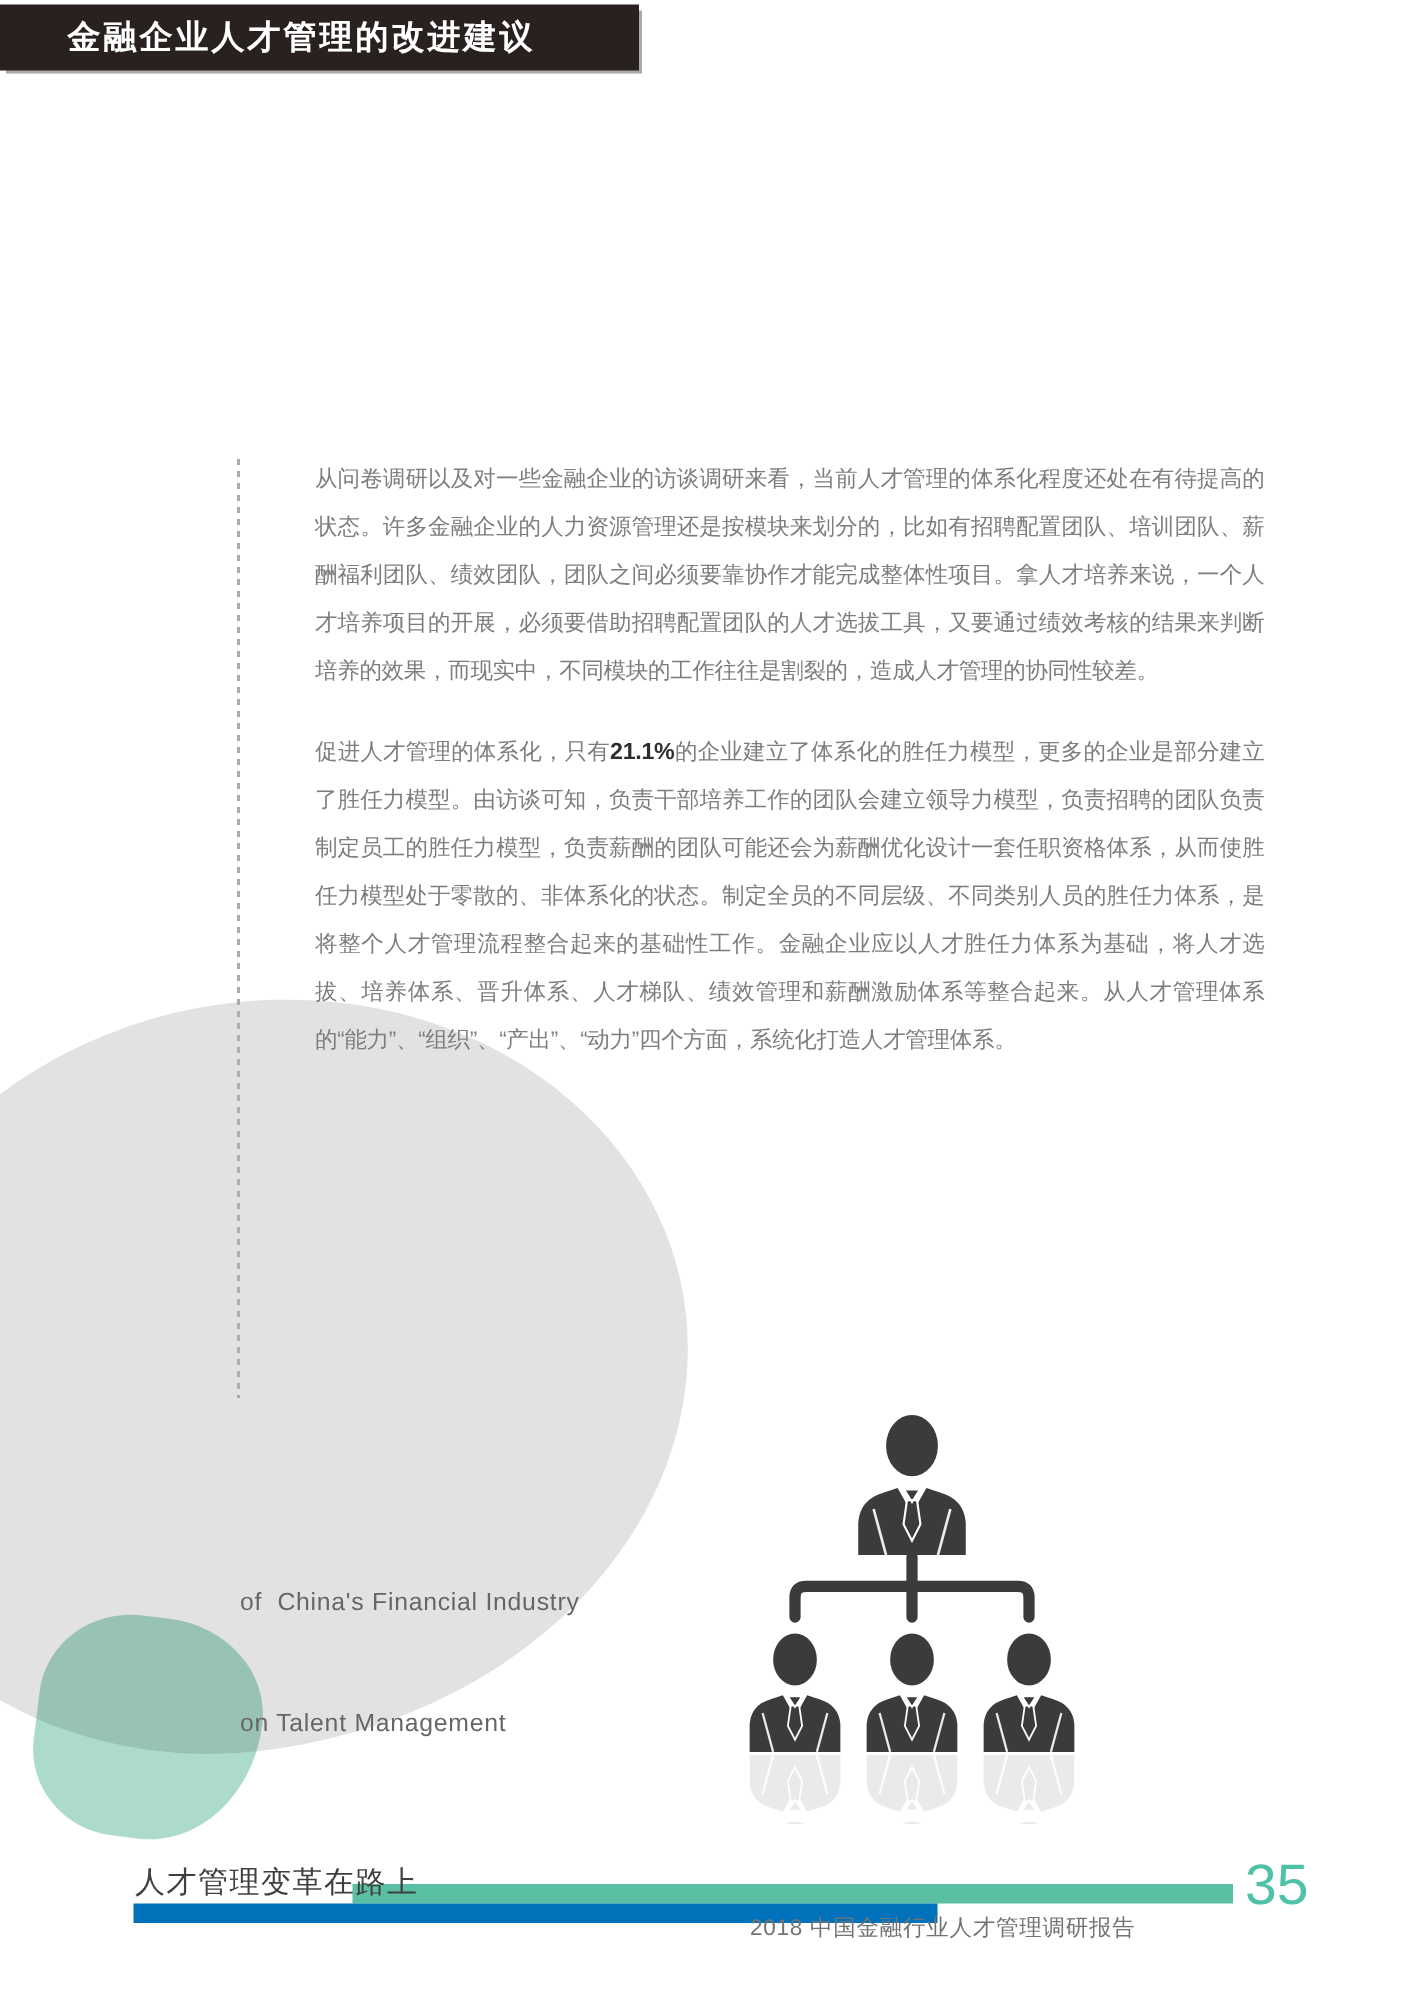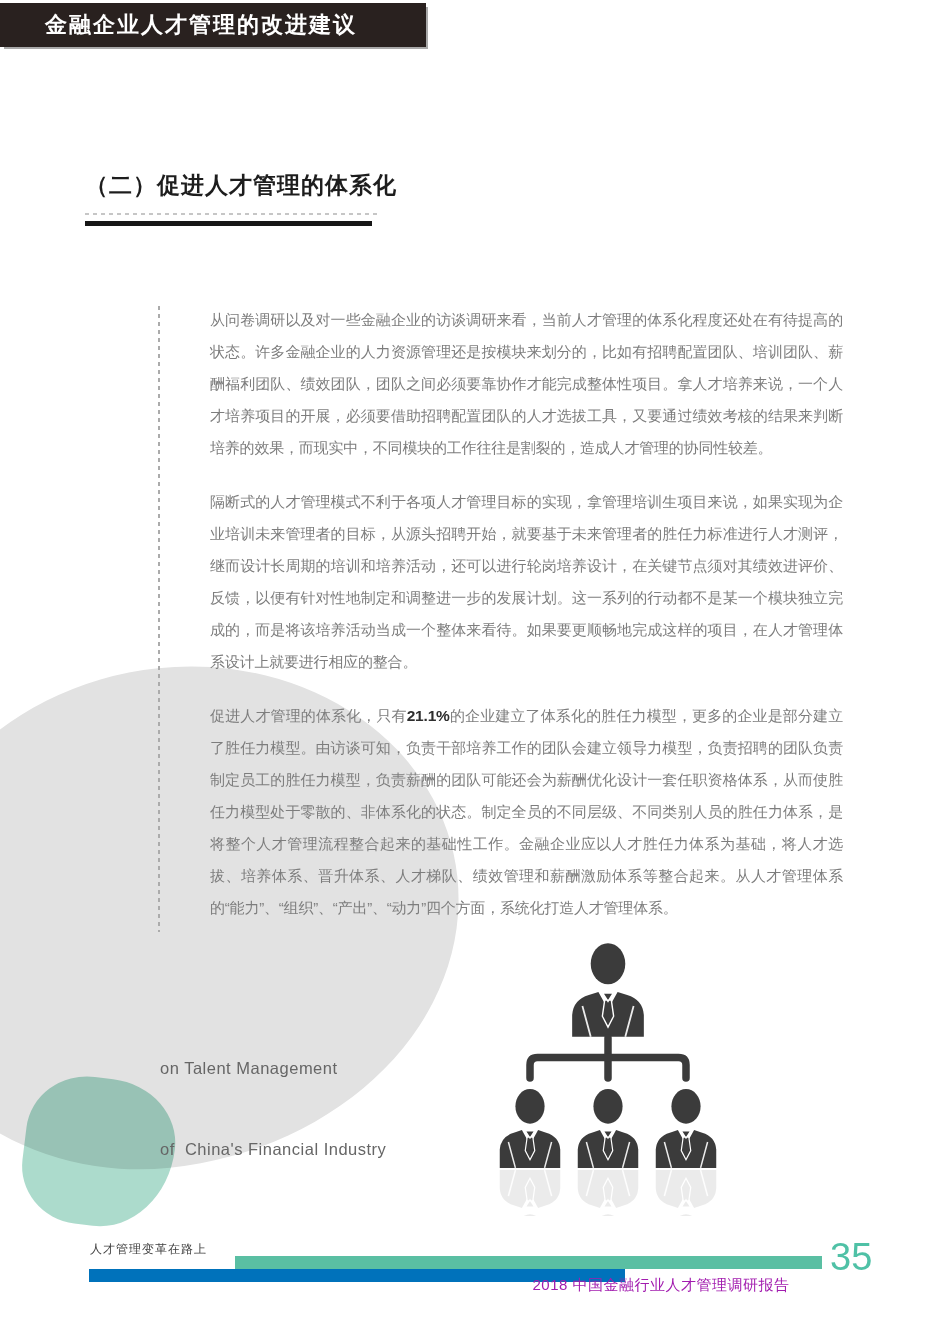--- a/index.html
+++ b/index.html
@@ -61,63 +61,57 @@
   .aside{
     position:absolute;left:160px;top:1001px;z-index:4;
     font-size:16.5px;line-height:27px;letter-spacing:0.5px;color:#666666;
     white-space:pre-wrap;
   }
   
   .orgchart{position:absolute;left:492px;top:926px;width:232px;height:290px;z-index:4;}
   
   .footer-slogan{
     position:absolute;left:90px;top:1241px;z-index:4;
-    font-size:12px;color:#3f3f3f;letter-spacing:1px;
+    font-size:20px;color:#3f3f3f;letter-spacing:1px;
   }
   .bar-teal{position:absolute;left:235px;top:1256px;width:587px;height:13px;background:#5abfa3;z-index:3;}
   .bar-blue{position:absolute;left:89px;top:1269px;width:536px;height:13px;background:#0072bb;z-index:4;}
   .footer-report{
     position:absolute;left:500px;top:1276px;width:322px;z-index:4;
-    font-size:15px;color:#a21caf;text-align:center;letter-spacing:0.5px;
+    font-size:15px;color:#737373;text-align:left;letter-spacing:0.5px;
   }
   .page-num{
     position:absolute;left:830px;top:1238px;z-index:4;
     font-family:"Liberation Sans",sans-serif;
     font-size:38px;font-weight:400;color:#4fc1a6;line-height:1;
   }
 </style>
 </head>
 <body>
 
 <div class="page">
 
   <div class="banner">
     <span>金融企业人才管理的改进建议</span>
   </div>
 
   <div class="gray-blob"></div>
   <div class="teal-blob"></div>
 
-  <div class="section-head">
-    <h2>（二）促进人才管理的体系化</h2>
-    <div class="dash-rule"></div>
-    <div class="solid-rule"></div>
-  </div>
 
   <div class="v-dash"></div>
 
   <div class="body-text">
     <p>从问卷调研以及对一些金融企业的访谈调研来看，当前人才管理的体系化程度还处在有待提高的状态。许多金融企业的人力资源管理还是按模块来划分的，比如有招聘配置团队、培训团队、薪酬福利团队、绩效团队，团队之间必须要靠协作才能完成整体性项目。拿人才培养来说，一个人才培养项目的开展，必须要借助招聘配置团队的人才选拔工具，又要通过绩效考核的结果来判断培养的效果，而现实中，不同模块的工作往往是割裂的，造成人才管理的协同性较差。</p>
-    <p>隔断式的人才管理模式不利于各项人才管理目标的实现，拿管理培训生项目来说，如果实现为企业培训未来管理者的目标，从源头招聘开始，就要基于未来管理者的胜任力标准进行人才测评，继而设计长周期的培训和培养活动，还可以进行轮岗培养设计，在关键节点须对其绩效进评价、反馈，以便有针对性地制定和调整进一步的发展计划。这一系列的行动都不是某一个模块独立完成的，而是将该培养活动当成一个整体来看待。如果要更顺畅地完成这样的项目，在人才管理体系设计上就要进行相应的整合。</p>
     <p><span>促进人才管理的体系化，只有</span><span class="stat">21.1%</span><span>的企业建立了体系化的胜任力模型，更多的企业是部分建立了胜任力模型。由访谈可知，负责干部培养工作的团队会建立领导力模型，负责招聘的团队负责制定员工的胜任力模型，负责薪酬的团队可能还会为薪酬优化设计一套任职资格体系，从而使胜任力模型处于零散的、非体系化的状态。制定全员的不同层级、不同类别人员的胜任力体系，是将整个人才管理流程整合起来的基础性工作。金融企业应以人才胜任力体系为基础，将人才选拔、培养体系、晋升体系、人才梯队、绩效管理和薪酬激励体系等整合起来。从人才管理体系的“能力”、“组织”、“产出”、“动力”四个方面，系统化打造人才管理体系。</span></p>
   </div>
 
   <div class="aside">
+    <div>of  China's Financial Industry</div>
     <div>on Talent Management</div>
-    <div>of  China's Financial Industry</div>
   </div>
 
   <div class="orgchart">
     <svg width="232" height="290" viewBox="0 0 232 290" xmlns="http://www.w3.org/2000/svg">
       <defs>
         <g id="person" fill="#3b3b3b">
           <ellipse cx="0" cy="-33" rx="13.5" ry="16"></ellipse>
           <path d="M -28 24 L -28 7 Q -27 -5 -15 -8.5 L -7.5 -11 L 0 2.5 L 7.5 -11 L 15 -8.5 Q 27 -5 28 7 L 28 24 Z"></path>
           <path d="M -4.2 -10.2 L 4.2 -10.2 L 0 -3.6 Z M -2.6 -4.6 L 2.6 -4.6 L 4.4 8 L 0 16.5 L -4.4 8 Z" stroke="#ffffff" stroke-width="1.1"></path>
           <path d="M -20 0 L -13.5 24 M 20 0 L 13.5 24" stroke="#ffffff" stroke-width="1.4" fill="none" opacity="0.9"></path>

